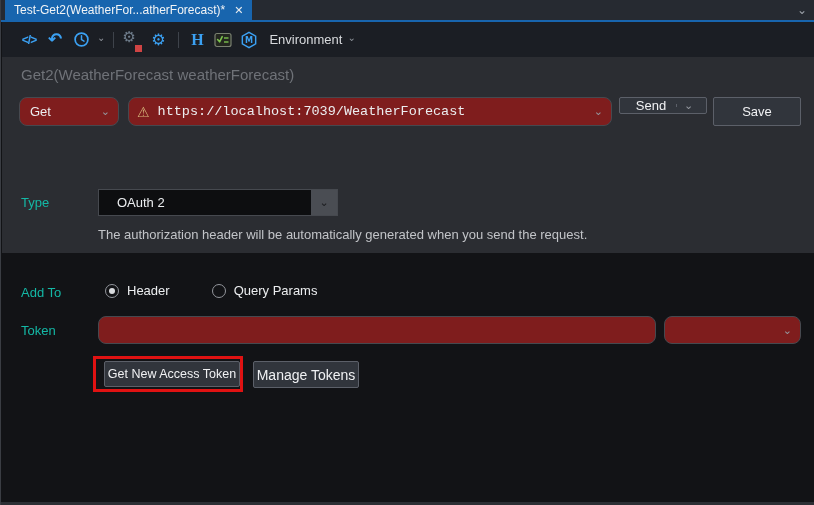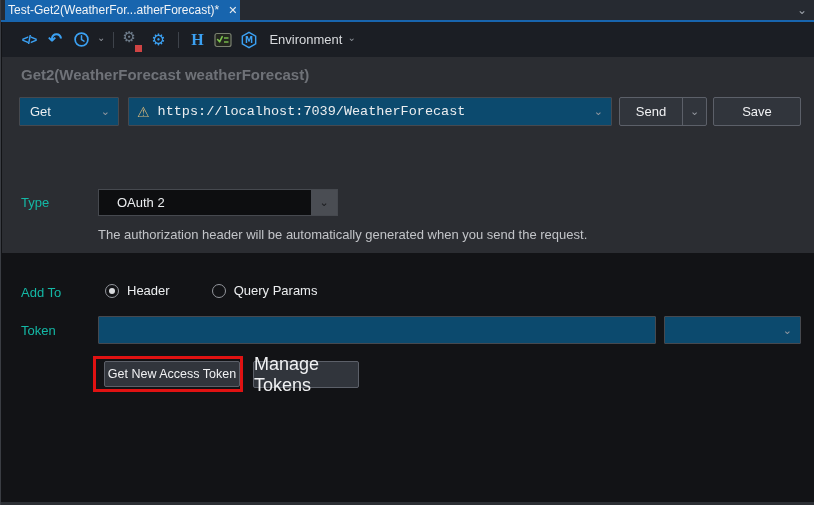--- a/index.html
+++ b/index.html
@@ -15,21 +15,21 @@
     position:absolute; left:0; top:0; width:814px; height:20px;
     background:#262a31;
   }
   .titlebar-underline {
     position:absolute; left:0; top:20px; width:814px; height:2px;
     background:#1865ae;
   }
   .doc-tab {
     position:absolute; left:4px; top:0; height:20px;
     background:#1865ae; color:#f2f4f6; font-size:12px;
-    display:flex; align-items:center; padding:0 3px; gap:9px;
+    display:flex; align-items:center; padding:0 9px; gap:9px;
     cursor:default;
   }
   .doc-tab .close { font-size:11px; color:#e8ecef; }
   .tabbar-chevron {
     position:absolute; right:8px; top:1px; color:#9aa0a8; font-size:12px;
     height:18px; display:flex; align-items:center;
   }
 
   
   .toolbar {
@@ -56,40 +56,40 @@
   }
   .panel-dark {
     position:absolute; left:1px; top:253px; width:813px; height:249px;
     background:#121316;
   }
   .bottom-strip {
     position:absolute; left:0; bottom:0; width:814px; height:3px; background:#2c2f34;
   }
 
   .req-name {
-    position:absolute; left:20px; top:66px; font-size:15px; color:#6f7278;font-weight:bold;
+    position:absolute; left:20px; top:66px; font-size:15px; color:#6f7278;
   }
 
   
   .combo, .text-input {
-    background:#0c4a6e; border:1px solid #46494f; border-radius:1px;
+    background:#7f1d1d; border:1px solid #46494f; border-radius:8px;
     color:#eceef0; font-size:13px; display:flex; align-items:center;
   }
   .method-select { position:absolute; left:18px; top:97px; width:100px; height:29px; padding:0 8px 0 10px; justify-content:space-between; }
   .url-combo { position:absolute; left:127px; top:97px; width:484px; height:29px; padding:0 8px; gap:8px; }
   .url-combo .url-text { flex:1; white-space:nowrap; overflow:hidden; font-size:13.5px;font-family:Liberation Mono, monospace; }
   .warn { color:#d9b97c; font-size:14px; line-height:1; }
   .chev { color:#9599a0; font-size:11px; line-height:1; }
 
   .btn {
     background:#31353c; border:1px solid #5c6069; border-radius:2px;
     color:#f0f1f3; font-size:13px; display:flex; align-items:center; justify-content:center;
     cursor:default;
   }
-  .send-btn { position:absolute; left:618px; top:97px; width:88px; height:29px; padding:0; }
+  .send-btn { position:absolute; left:618px; top:97px; width:88px; height:17px; padding:6px; }
   .send-btn .send-main { flex:1; text-align:center; }
   .send-btn .send-split { width:24px; height:100%; border-left:1px solid #5c6069; display:flex; align-items:center; justify-content:center; }
   .save-btn { position:absolute; left:712px; top:97px; width:88px; height:29px; }
 
   
   .tabstrip {
     position:absolute; left:18px; top:142px; display:flex; gap:30px;
     font-size:13.5px; color:#e9eaec; height:26px; align-items:center;
   }
   .tabstrip .tab { cursor:default; }
@@ -117,21 +117,21 @@
   .radio-gap { width:26px; }
 
   .token-input { position:absolute; left:97px; top:316px; width:558px; height:28px; }
   .token-dd { position:absolute; left:663px; top:316px; width:137px; height:28px; padding:0 8px; justify-content:flex-end; }
 
   .red-rect {
     position:absolute; left:92px; top:356px; width:150px; height:36px;
     border:3px solid #e01212; display:flex; align-items:center; justify-content:center;padding-left:8px;
   }
   .get-token-btn { width:138px; height:26px; font-size:12.5px; }
-  .manage-btn { position:absolute; left:252px; top:361px; width:106px; height:27px; font-size:18px; }
+  .manage-btn { position:absolute; left:252px; top:361px; width:106px; height:27px; font-size:14px; }
 
   
   svg { display:block; }
 </style>
 </head>
 <body>
 
 <div id="app">
 
   <div class="titlebar">

